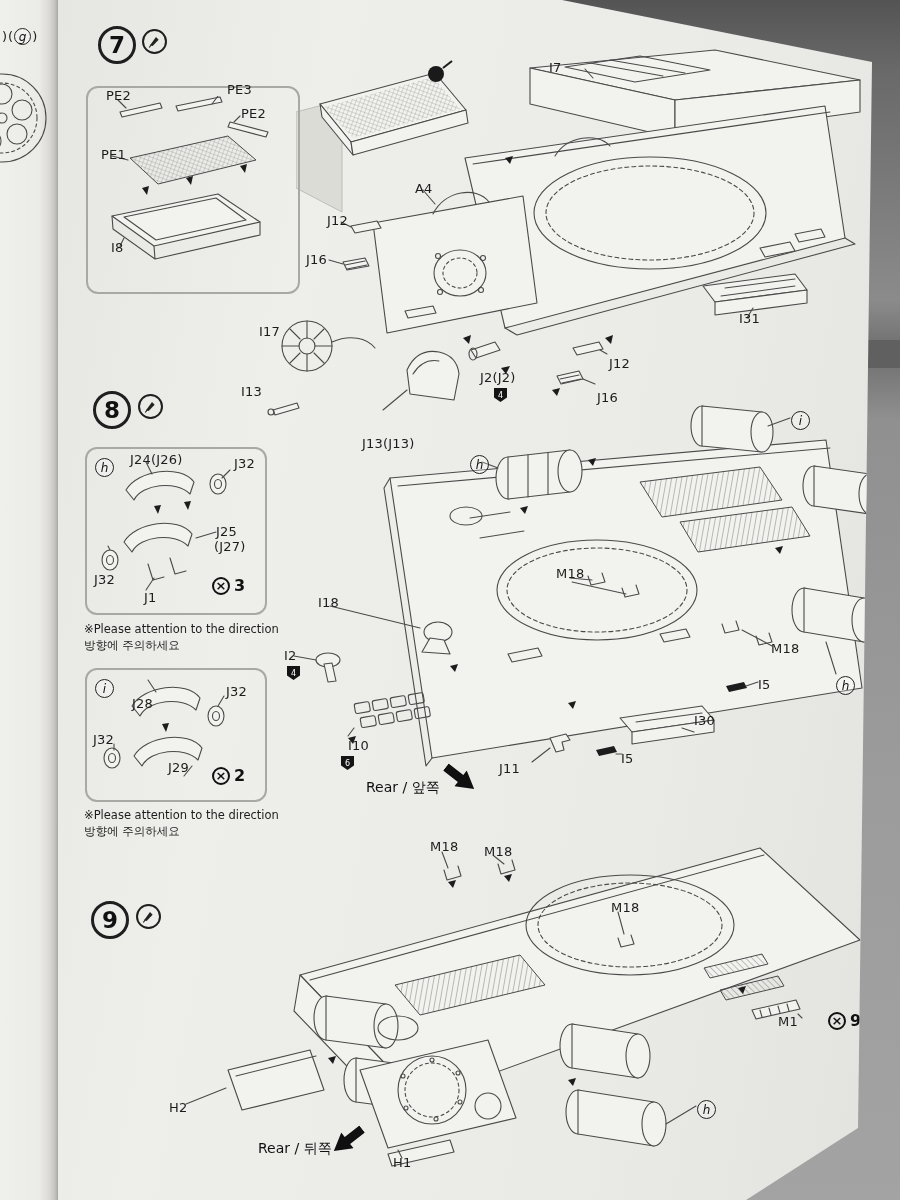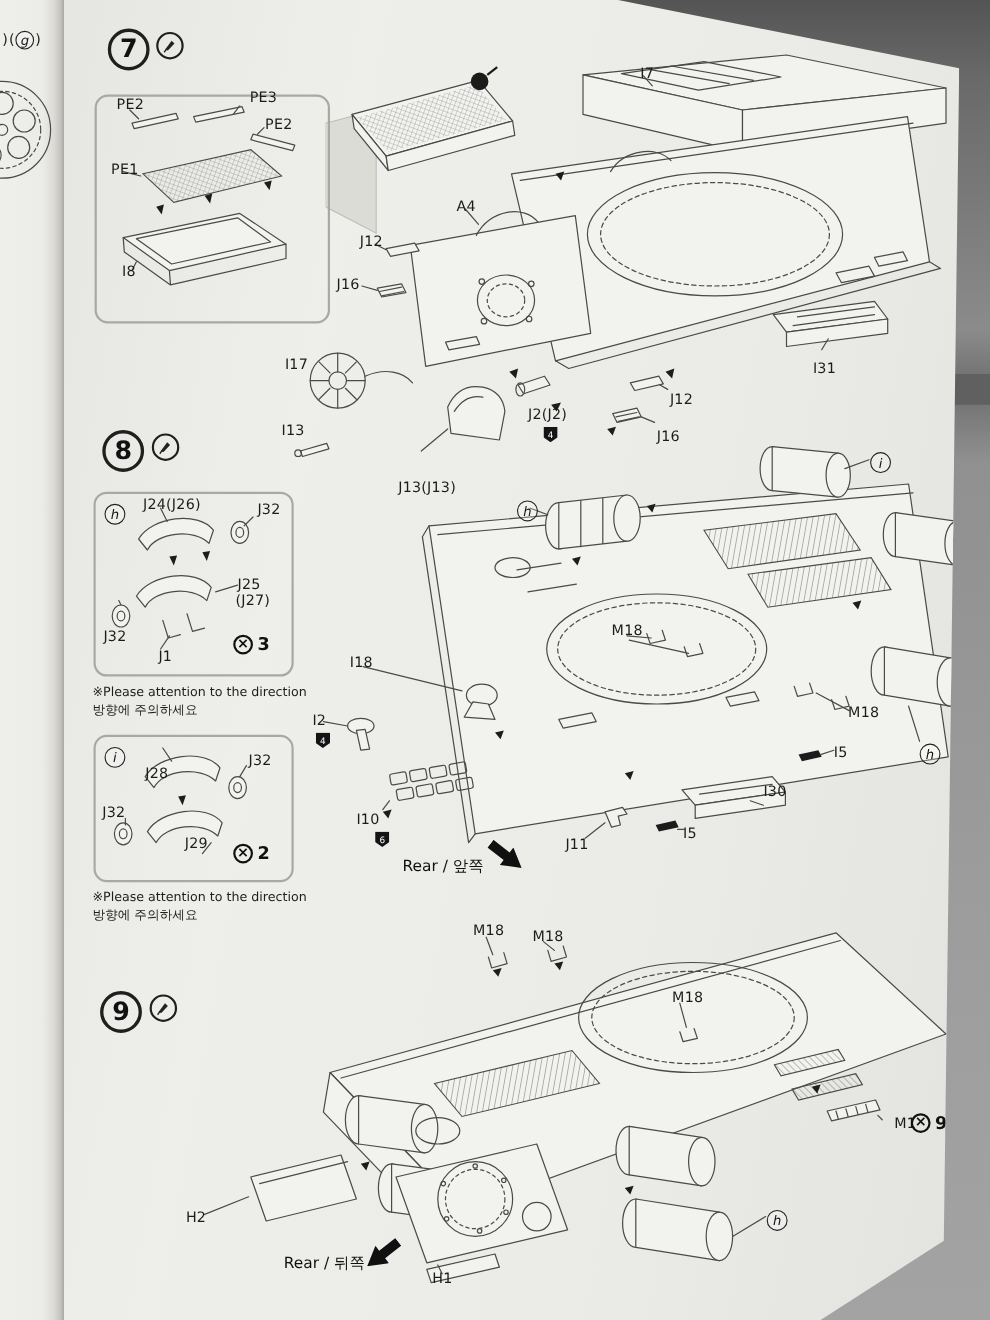--- a/index.html
+++ b/index.html
@@ -190,32 +190,32 @@
     <path class="ln" d="M470,250 l70,-9 M466,258 l74,-10" stroke-width="0.7"></path>
     <path class="ln" d="M492,280 L498,270"></path>
 
     <path class="dk" d="M250,120 l8,-2 l-3,8 Z"></path>
     <path class="dk" d="M208,300 l8,-3 l-2,9 Z"></path>
     <path class="dk" d="M246,330 l9,-2 l-4,8 Z"></path>
     <path class="dk" d="M297,352 l8,-2 l-3,8 Z"></path>
     <path class="dk" d="M350,300 l8,-3 l-2,9 Z"></path>
   </svg>
 
-  <span class="lbl" style="left:582px;top:60px">I7</span>
+  <span class="lbl" style="left:549px;top:60px">I7</span>
   <span class="lbl" style="left:415px;top:181px">A4</span>
   <span class="lbl" style="left:327px;top:213px">J12</span>
   <span class="lbl" style="left:306px;top:252px">J16</span>
   <span class="lbl" style="left:259px;top:324px">I17</span>
-  <span class="lbl" style="left:256px;top:384px">I13</span>
+  <span class="lbl" style="left:241px;top:384px">I13</span>
   <span class="lbl" style="left:362px;top:436px">J13(J13)</span>
   <span class="lbl" style="left:480px;top:370px">J2(J2)</span>
   <span class="btag" style="left:494px;top:388px">4</span>
   <span class="lbl" style="left:609px;top:356px">J12</span>
   <span class="lbl" style="left:597px;top:390px">J16</span>
-  <span class="lbl" style="left:739px;top:328px">I31</span>
+  <span class="lbl" style="left:739px;top:311px">I31</span>
 
   <div class="stepnum" style="left:93px;top:391px">
     <span>8</span>
   </div>
   <div class="toolicon" style="left:138px;top:394px">
     <svg width="15" height="15" viewBox="0 0 20 20">
       <path d="M4 15 L12 4 L15.5 7.5 L7.5 16 Z" fill="#222"></path>
       <path d="M3 18 L6 14" stroke="#222" stroke-width="1.6"></path>
     </svg>
   </div>
@@ -342,23 +342,23 @@
     <path class="dk" d="M78,340 l8,-2 l-3,8 Z"></path>
   </svg>
 
   <span class="cb" style="left:470px;top:455px">h</span>
   <span class="cb" style="left:791px;top:411px">i</span>
   <span class="lbl" style="left:556px;top:566px">M18</span>
   <span class="lbl" style="left:771px;top:641px">M18</span>
   <span class="lbl" style="left:318px;top:595px">I18</span>
   <span class="lbl" style="left:284px;top:648px">I2</span>
   <span class="btag" style="left:287px;top:666px">4</span>
-  <span class="lbl" style="left:324px;top:738px">I10</span>
+  <span class="lbl" style="left:348px;top:738px">I10</span>
   <span class="btag" style="left:341px;top:756px">6</span>
-  <span class="lbl" style="left:514px;top:761px">J11</span>
+  <span class="lbl" style="left:499px;top:761px">J11</span>
   <span class="lbl" style="left:694px;top:713px">I30</span>
   <span class="lbl" style="left:758px;top:677px">I5</span>
   <span class="lbl" style="left:621px;top:751px">I5</span>
   <span class="cb" style="left:836px;top:676px">h</span>
 
   <span class="dirlabel" style="left:366px;top:779px">Rear / 앞쪽</span>
   <div class="bigarrow" style="left:442px;top:768px;transform:rotate(38deg)"></div>
 
   <div class="stepnum" style="left:91px;top:901px">
     <span>9</span>
@@ -422,21 +422,21 @@
     <path class="dk" d="M300,64 l8,-2 l-3,8 Z"></path>
     <path class="dk" d="M356,58 l8,-2 l-3,8 Z"></path>
     <path class="dk" d="M590,170 l8,-2 l-3,8 Z"></path>
     <path class="dk" d="M180,240 l8,-2 l-3,8 Z"></path>
     <path class="dk" d="M420,262 l8,-2 l-3,8 Z"></path>
   </svg>
 
   <span class="lbl" style="left:430px;top:839px">M18</span>
   <span class="lbl" style="left:484px;top:844px">M18</span>
   <span class="lbl" style="left:611px;top:900px">M18</span>
-  <span class="lbl" style="left:813px;top:1014px">M1</span>
+  <span class="lbl" style="left:778px;top:1014px">M1</span>
   <span class="qty" style="left:828px;top:1011px">
     <span class="x">×</span>
     <span>9</span>
   </span>
   <span class="lbl" style="left:169px;top:1100px">H2</span>
   <span class="lbl" style="left:393px;top:1155px">H1</span>
   <span class="cb" style="left:697px;top:1100px">h</span>
 
   <span class="dirlabel" style="left:258px;top:1140px">Rear / 뒤쪽</span>
   <div class="bigarrow" style="left:330px;top:1130px;transform:rotate(142deg)"></div>

